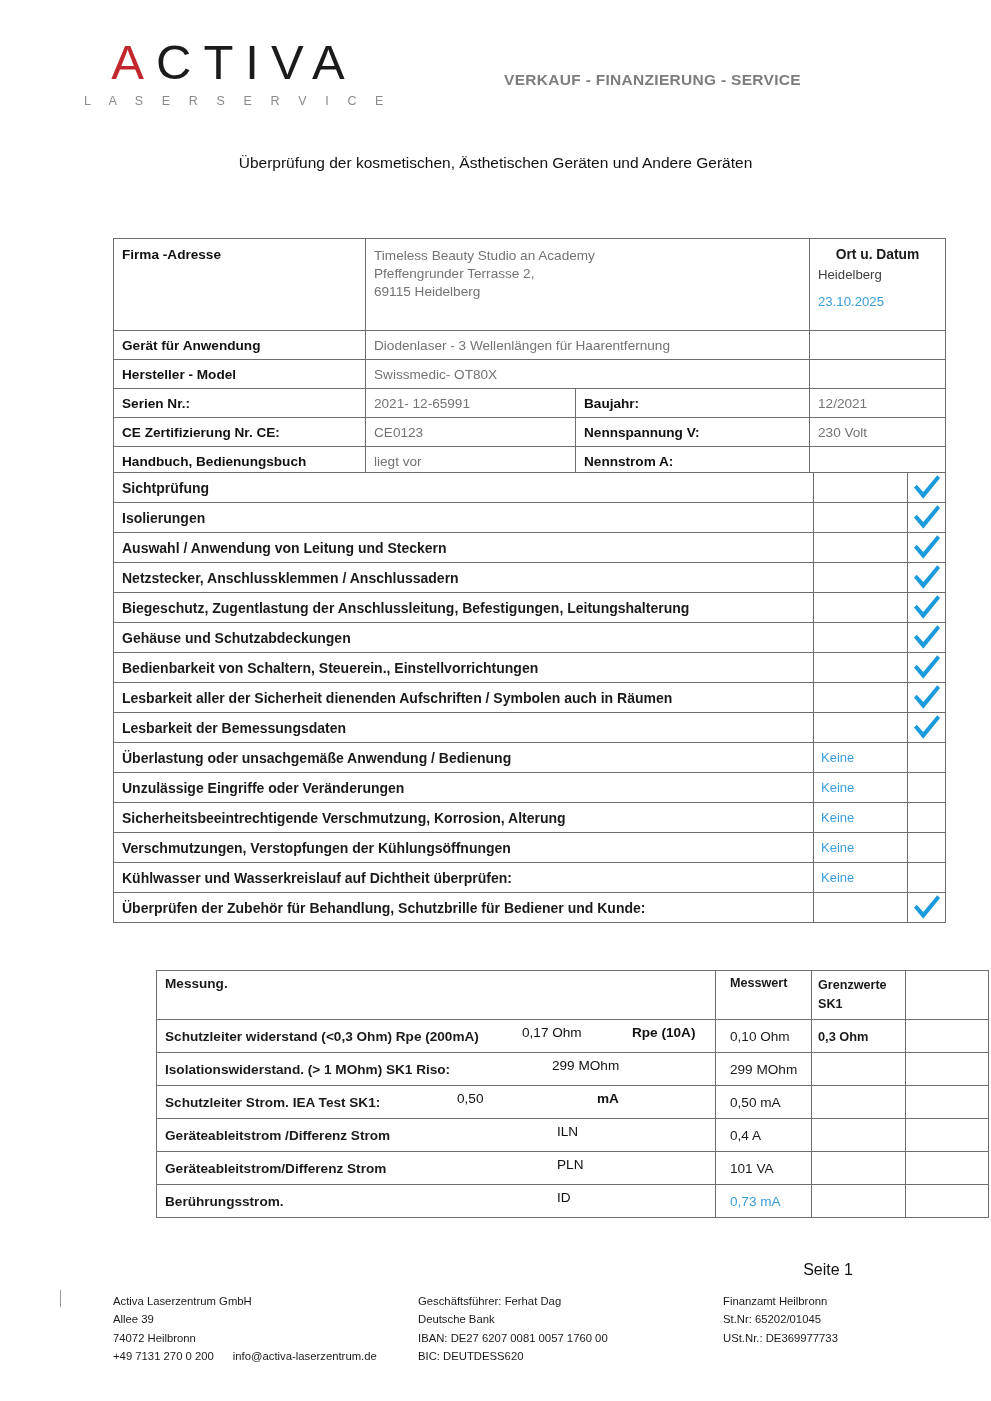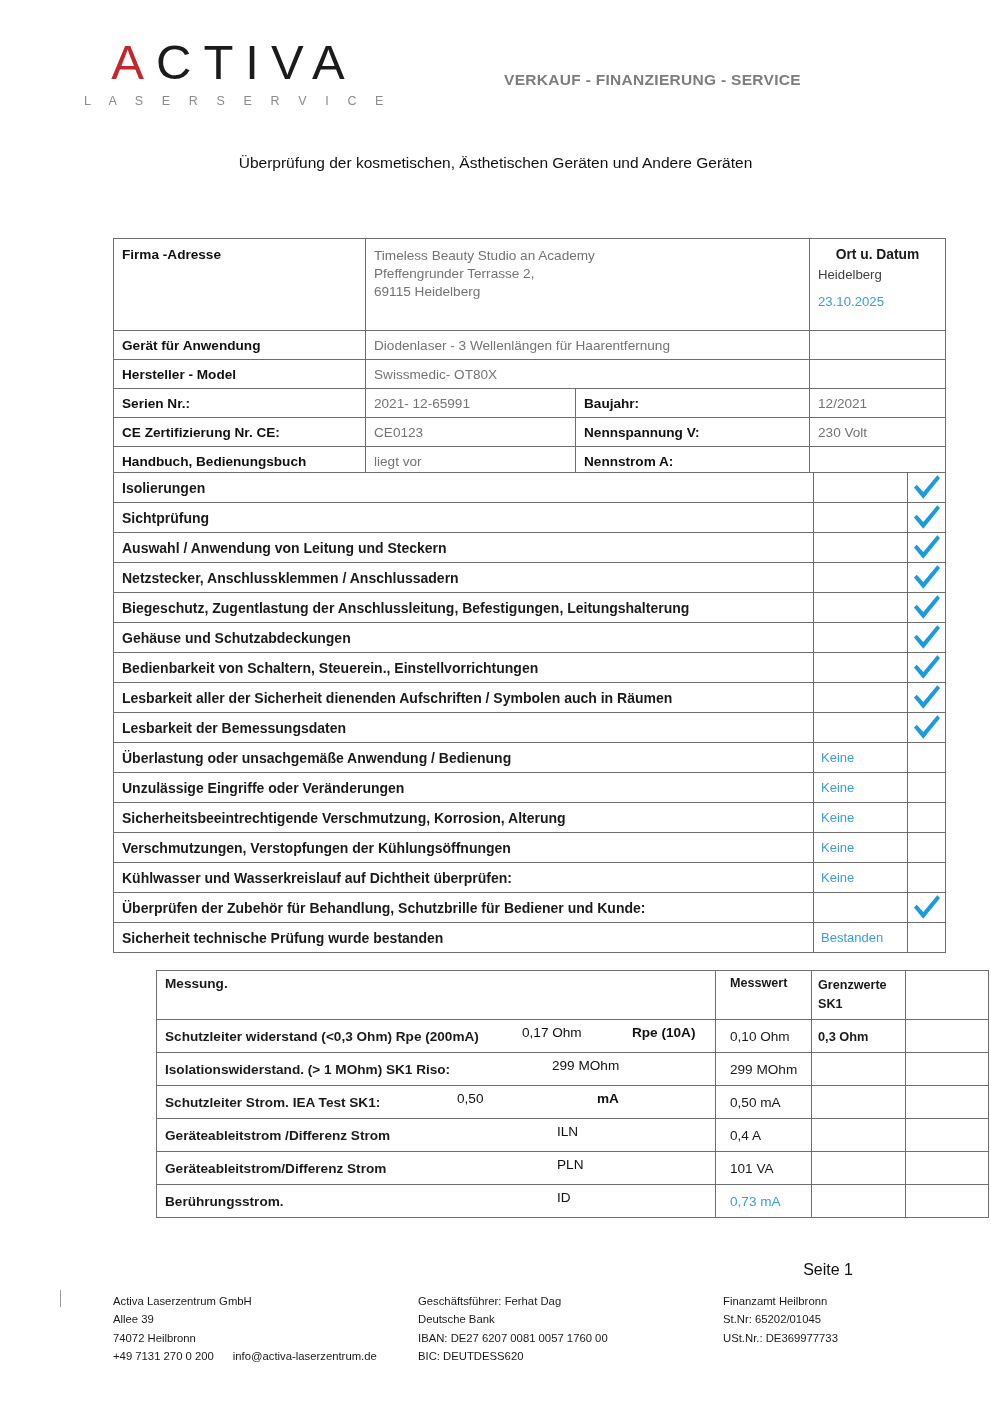--- a/index.html
+++ b/index.html
@@ -177,38 +177,38 @@
   </table>
 
   <table id="check-table">
     <colgroup>
         <col style="width:700px">
         <col style="width:94px">
         <col style="width:38px">
       </colgroup>
     <tbody id="check-body">
         <tr>
+          <td class="citem">Sichtprüfung</td>
+          <td class="cmid"></td>
+          <td class="cmark">
+            <svg class="tick" viewBox="0 0 32 30">
+              <path d="M2 15 L5 12 L12 20 L27 2 L30 5 L12 27 Z" fill="#1b9bdc"></path>
+            </svg>
+          </td>
+        </tr>
+        <tr>
           <td class="citem">Isolierungen</td>
           <td class="cmid"></td>
           <td class="cmark">
             <svg class="tick" viewBox="0 0 32 30">
               <path d="M2 15 L5 12 L12 20 L27 2 L30 5 L12 27 Z" fill="#1b9bdc"></path>
             </svg>
           </td>
         </tr>
         <tr>
-          <td class="citem">Sichtprüfung</td>
-          <td class="cmid"></td>
-          <td class="cmark">
-            <svg class="tick" viewBox="0 0 32 30">
-              <path d="M2 15 L5 12 L12 20 L27 2 L30 5 L12 27 Z" fill="#1b9bdc"></path>
-            </svg>
-          </td>
-        </tr>
-        <tr>
           <td class="citem">Auswahl / Anwendung von Leitung und Steckern</td>
           <td class="cmid"></td>
           <td class="cmark">
             <svg class="tick" viewBox="0 0 32 30">
               <path d="M2 15 L5 12 L12 20 L27 2 L30 5 L12 27 Z" fill="#1b9bdc"></path>
             </svg>
           </td>
         </tr>
         <tr>
           <td class="citem">Netzstecker, Anschlussklemmen / Anschlussadern</td>
@@ -290,25 +290,20 @@
           <td class="cmark"></td>
         </tr>
         <tr>
           <td class="citem">Überprüfen der Zubehör für Behandlung, Schutzbrille für Bediener und Kunde:</td>
           <td class="cmid"></td>
           <td class="cmark">
             <svg class="tick" viewBox="0 0 32 30">
               <path d="M2 15 L5 12 L12 20 L27 2 L30 5 L12 27 Z" fill="#1b9bdc"></path>
             </svg>
           </td>
-        </tr>
-        <tr>
-          <td class="citem">Sicherheit technische Prüfung wurde bestanden</td>
-          <td class="cmid">Bestanden</td>
-          <td class="cmark"></td>
         </tr>
       </tbody>
   </table>
 
   <table id="meas-table">
     <colgroup>
         <col style="width:559px">
         <col style="width:96px">
         <col style="width:94px">
         <col style="width:83px">

